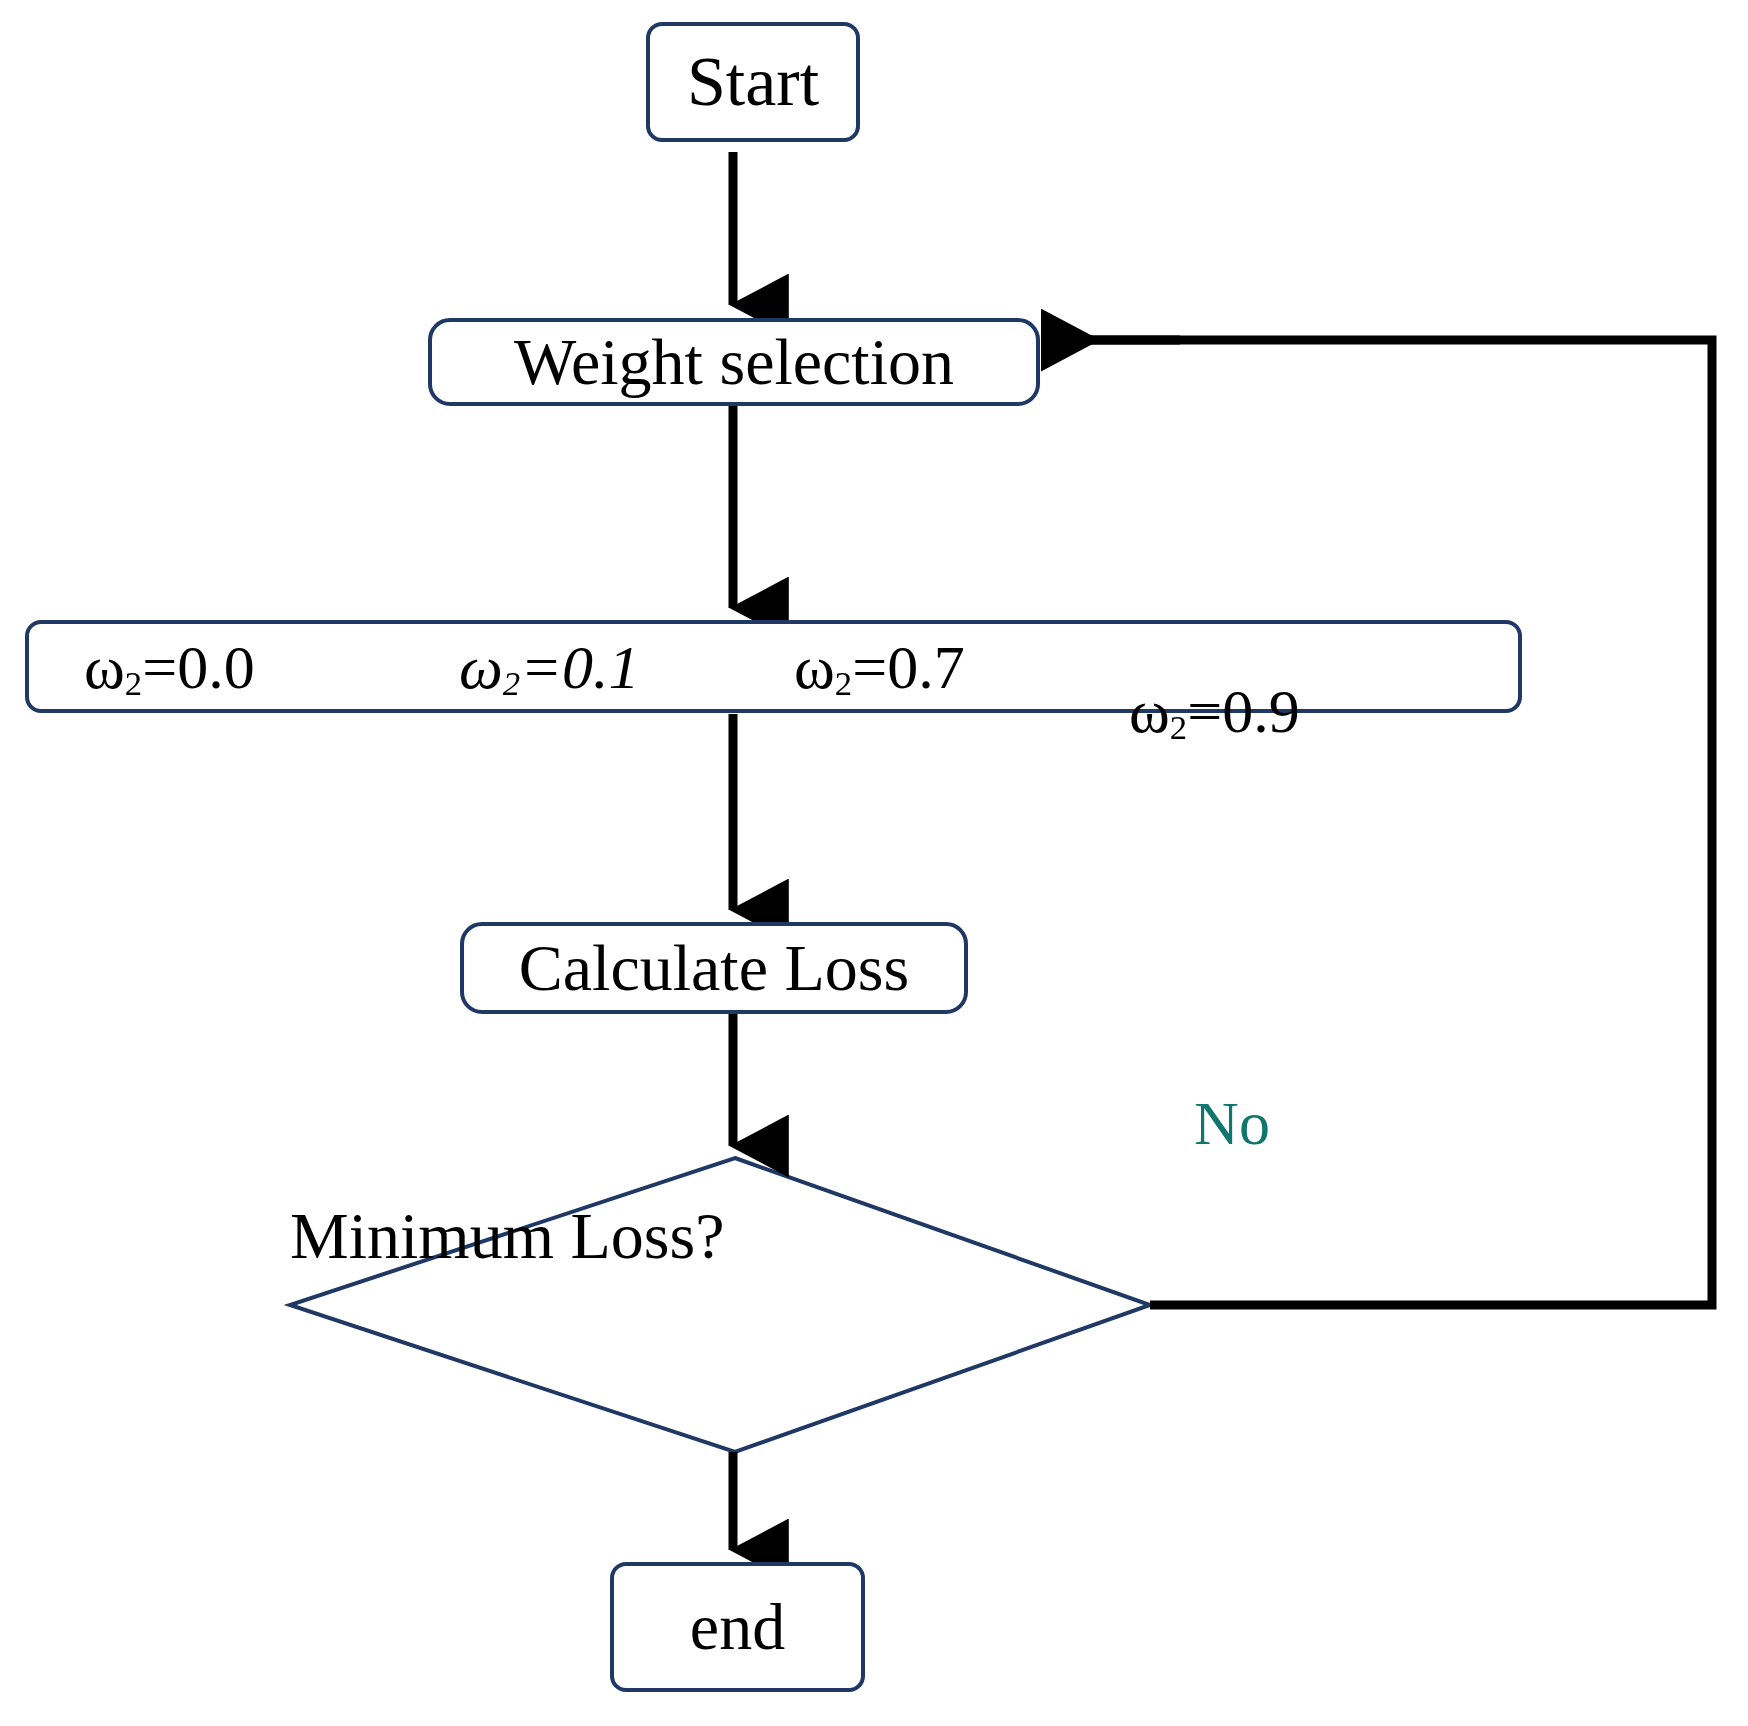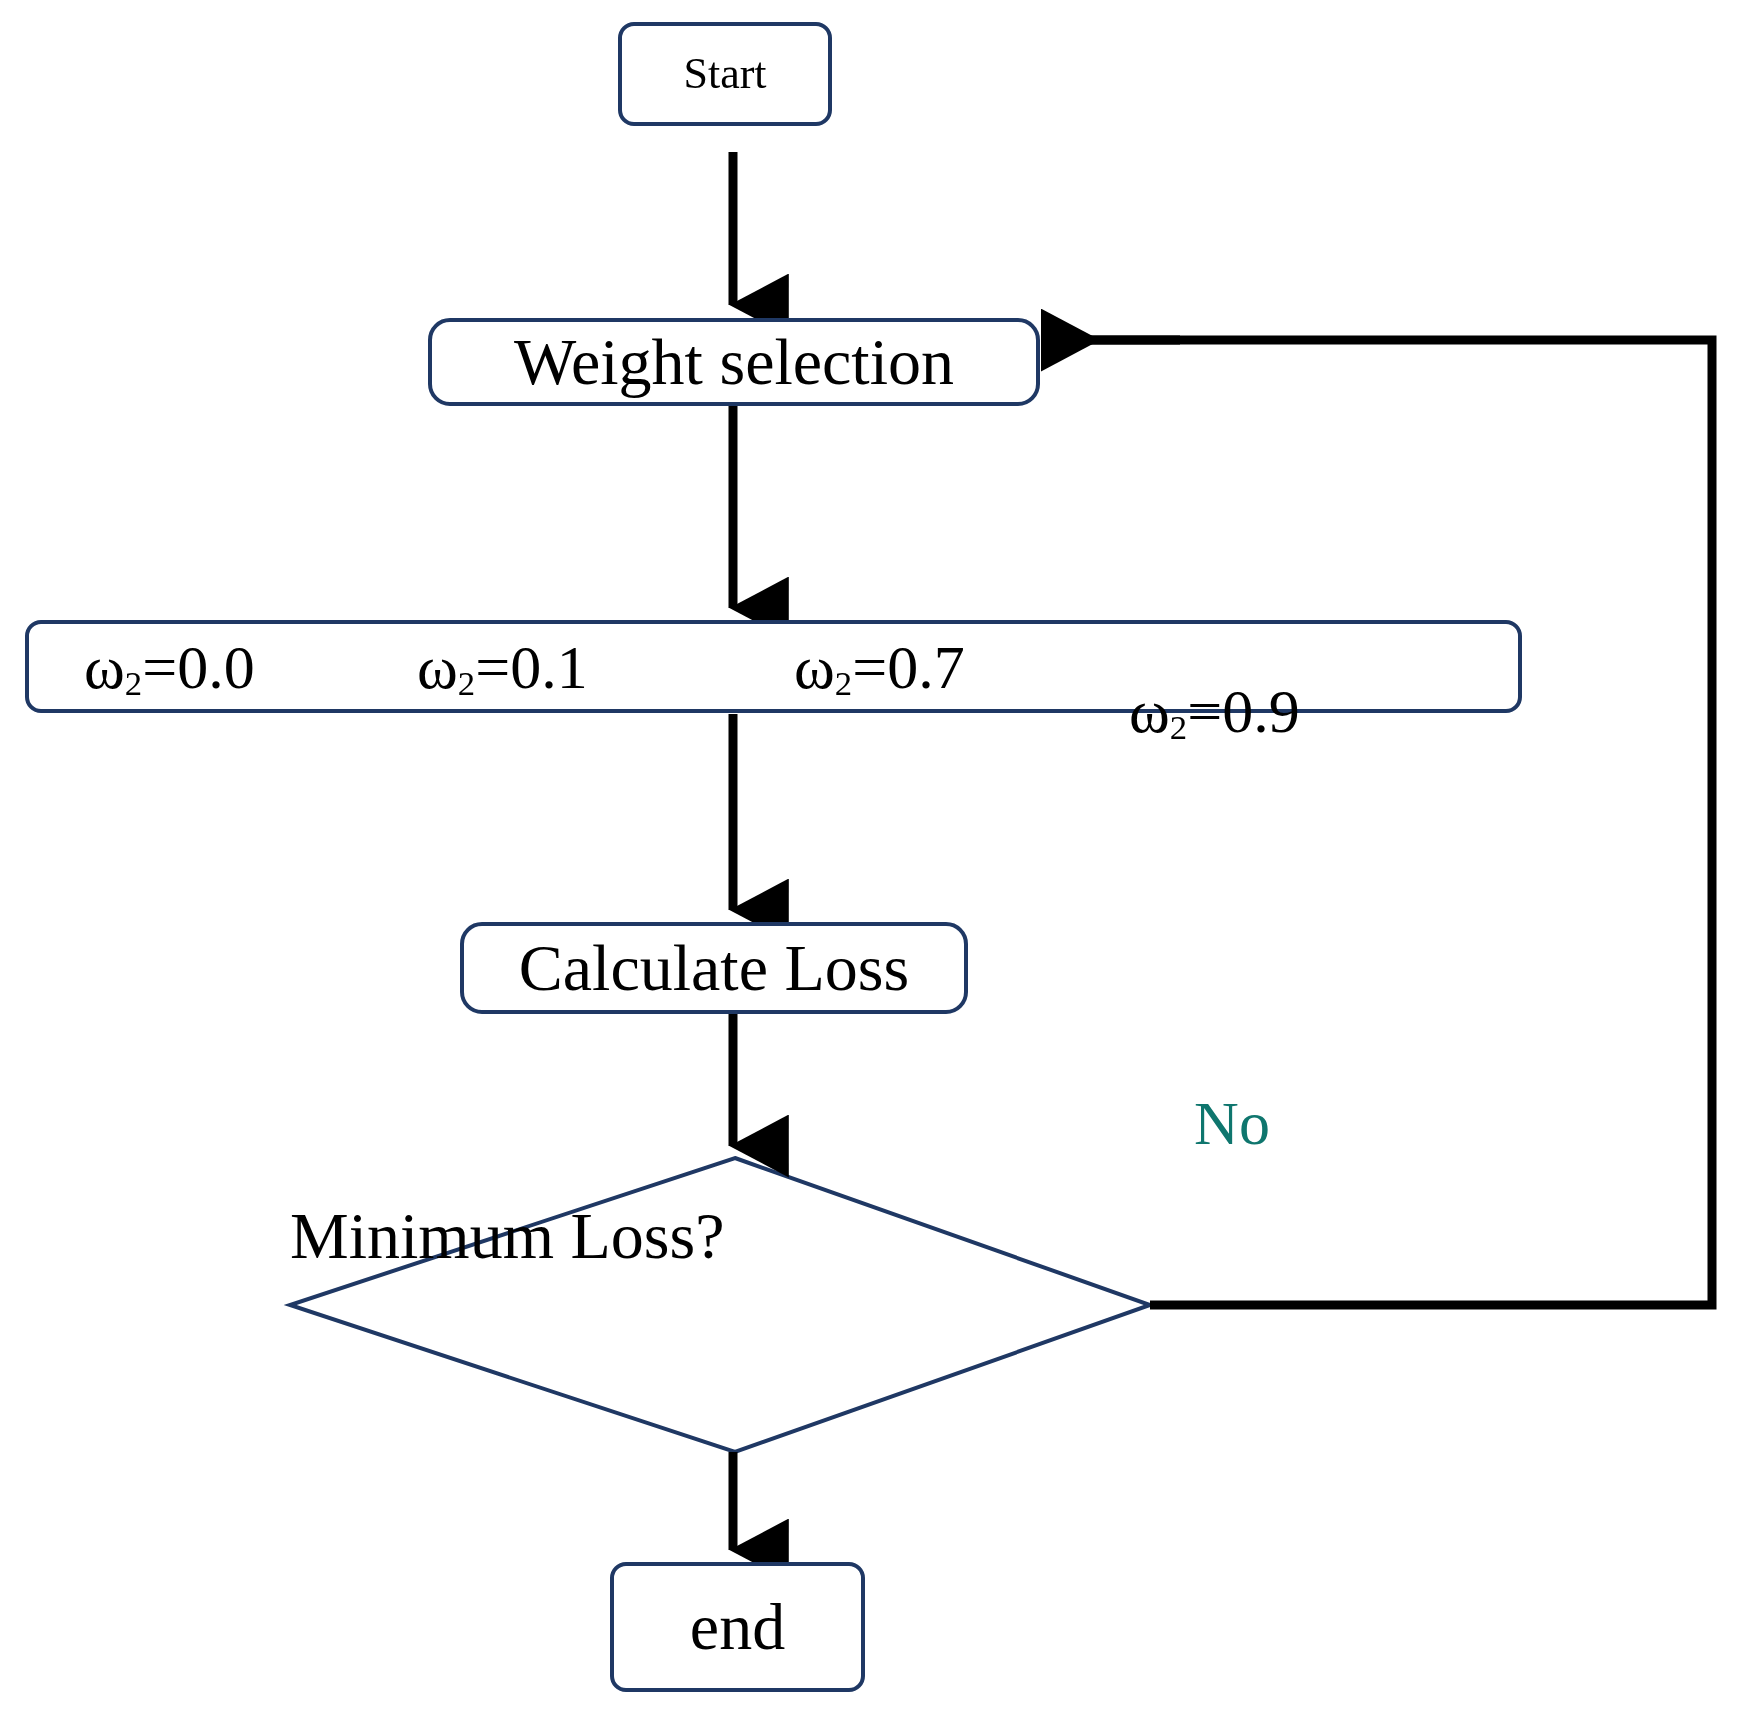--- a/index.html
+++ b/index.html
@@ -41,25 +41,25 @@
     border-radius: 16px;
   }
   .node-process {
     border-radius: 22px;
   }
   .node-wide {
     border-radius: 16px;
     justify-content: flex-start;
   }
   #node-start {
-    left: 618px;
+    left: 646px;
     top: 22px;
     width: 214px;
-    height: 104px;
-    font-size: 44px;
+    height: 120px;
+    font-size: 70px;
   }
   #node-weight-selection {
     left: 428px;
     top: 318px;
     width: 612px;
     height: 88px;
     font-size: 66px;
   }
   #node-omega-options {
     left: 25px;
@@ -75,21 +75,21 @@
     color: #000000;
     white-space: nowrap;
   }
   .omega-item sub {
     font-size: 0.56em;
     vertical-align: baseline;
     position: relative;
     top: 0.22em;
   }
   #omega-0 { left: 55px; }
-  #omega-1 { left: 388px; }
+  #omega-1 { left: 430px; font-style: italic; }
   #omega-2 { left: 765px; }
   #omega-3 { left: 1100px; margin-top: 44px; }
   #node-calculate-loss {
     left: 460px;
     top: 922px;
     width: 508px;
     height: 92px;
     font-size: 66px;
   }
   #node-end {

